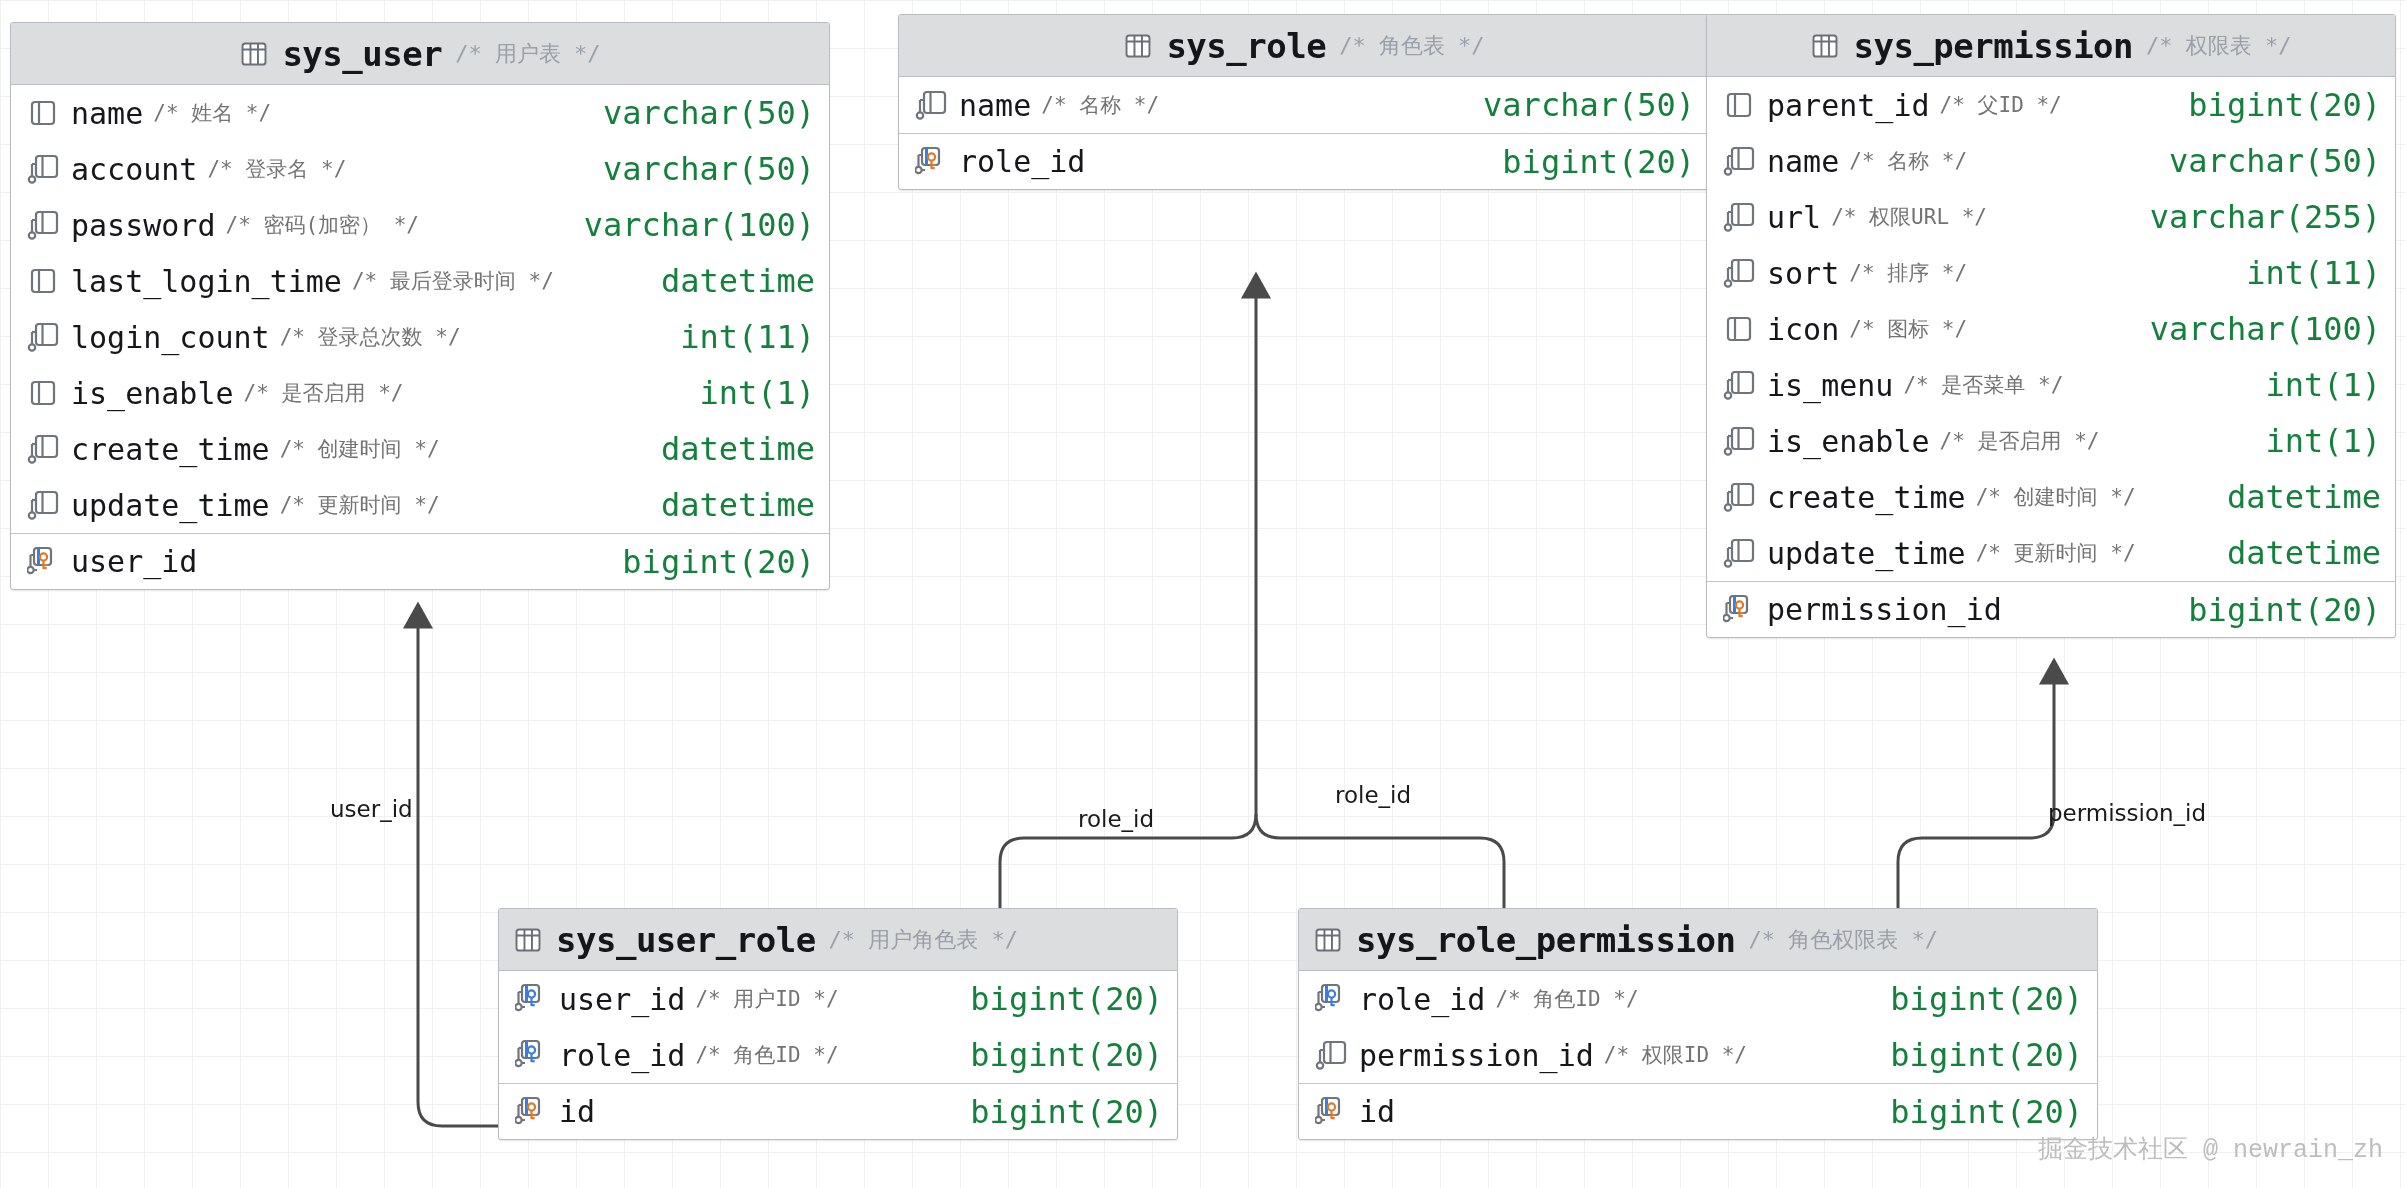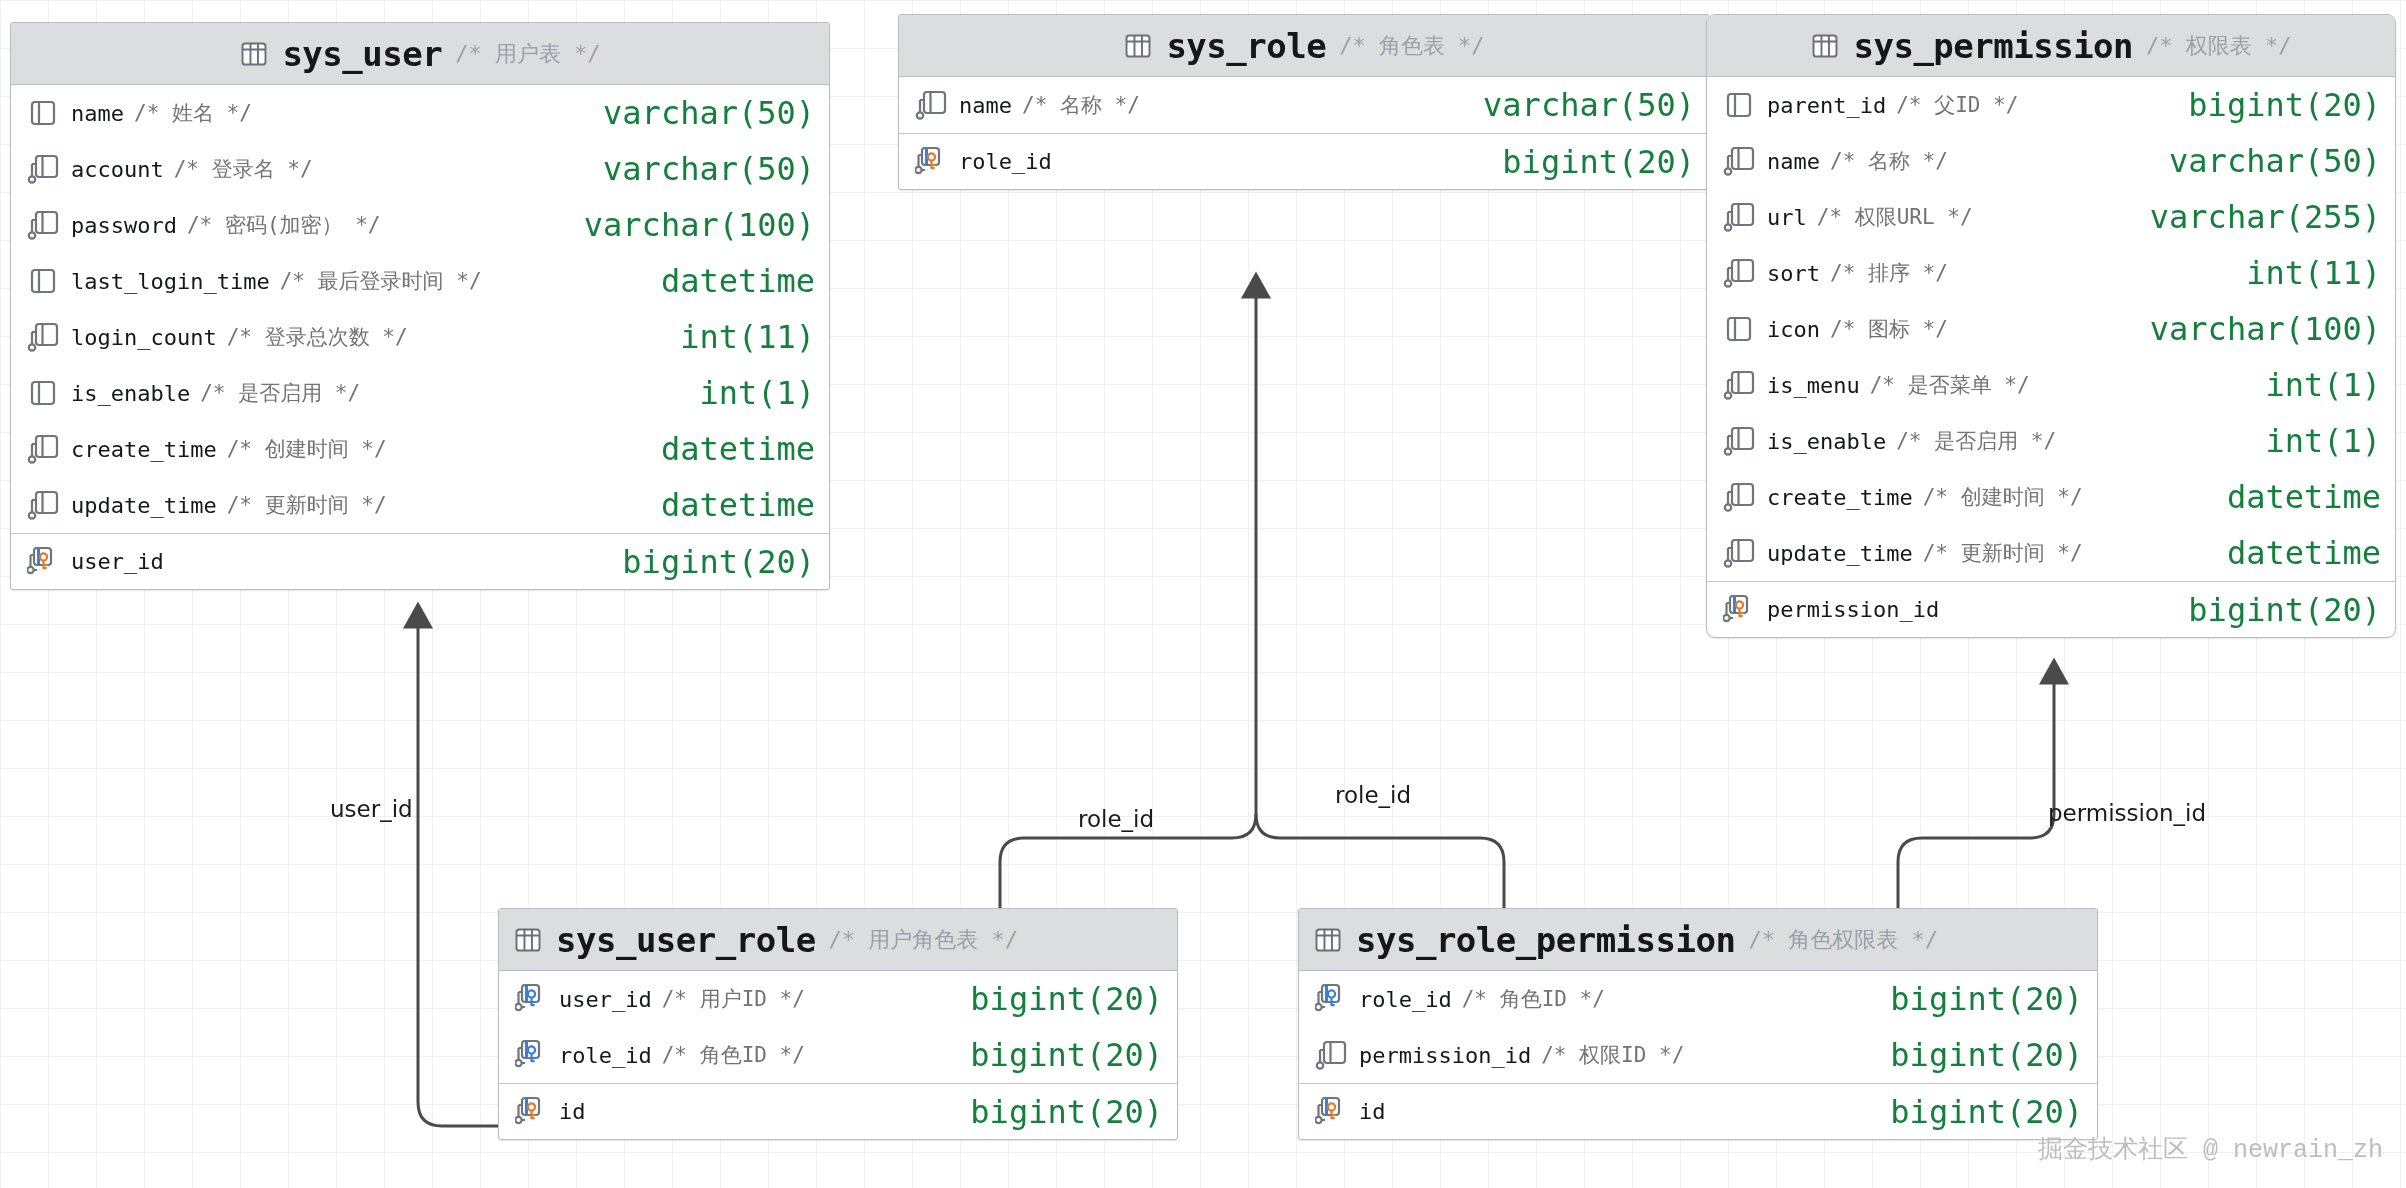--- a/index.html
+++ b/index.html
@@ -54,21 +54,21 @@
   }
   .rows { }
   .row {
     height:56px;
     display:flex; align-items:center;
     padding:0 14px 0 16px;
     gap:10px;
     white-space:nowrap;
   }
   .row.pk-row { border-top:1px solid #c2c5ca; }
-  .col-name { font-size:22px; color:#15171b; font-weight:400; }
+  .col-name { font-size:30px; color:#15171b; font-weight:400; }
   .col-comment { font-size:21px; color:#737373; }
   .col-type { margin-left:auto; font-size:32px; color:#15803d; padding-left:18px; }
 
   
   .ico { flex:0 0 auto; display:block; }
   .watermark {
     position:absolute;
     font-family:Liberation Mono, monospace;
     font-size:25px;
     color:#bdbdbd;
@@ -256,21 +256,21 @@
             <circle cx="16.5" cy="12" r="3.6" fill="none" stroke="#e07a28" stroke-width="2.2"></circle>
             <line x1="16.5" y1="15.6" x2="16.5" y2="24" stroke="#e07a28" stroke-width="2.2"></line>
             <line x1="16.5" y1="20" x2="20.7" y2="20" stroke="#e07a28" stroke-width="2.2"></line>
             <line x1="16.5" y1="23.2" x2="19.7" y2="23.2" stroke="#e07a28" stroke-width="2.2"></line>
           </svg>
           <span class="col-name">role_id</span>
           <span class="col-type">bigint(20)</span>
         </div>
       </div>
     </div>
-    <div class="table-box" style="left: 1706px; top: 14px; width: 690px; border-radius: 9px;">
+    <div class="table-box" style="left: 1706px; top: 14px; width: 690px;">
       <div class="tbl-header">
         <svg width="30" height="30" viewBox="0 0 34 34" class="ico">
           <rect x="4" y="5" width="26" height="24" rx="3" fill="#ffffff" stroke="#6b7078" stroke-width="2.2"></rect>
           <line x1="4" y1="12" x2="30" y2="12" stroke="#6b7078" stroke-width="2.2"></line>
           <line x1="13" y1="5" x2="13" y2="29" stroke="#6b7078" stroke-width="2.2"></line>
           <line x1="21.5" y1="5" x2="21.5" y2="29" stroke="#6b7078" stroke-width="2.2"></line>
         </svg>
         <span class="tbl-title">sys_permission</span>
         <span class="tbl-comment">/* 权限表 */</span>
       </div>

